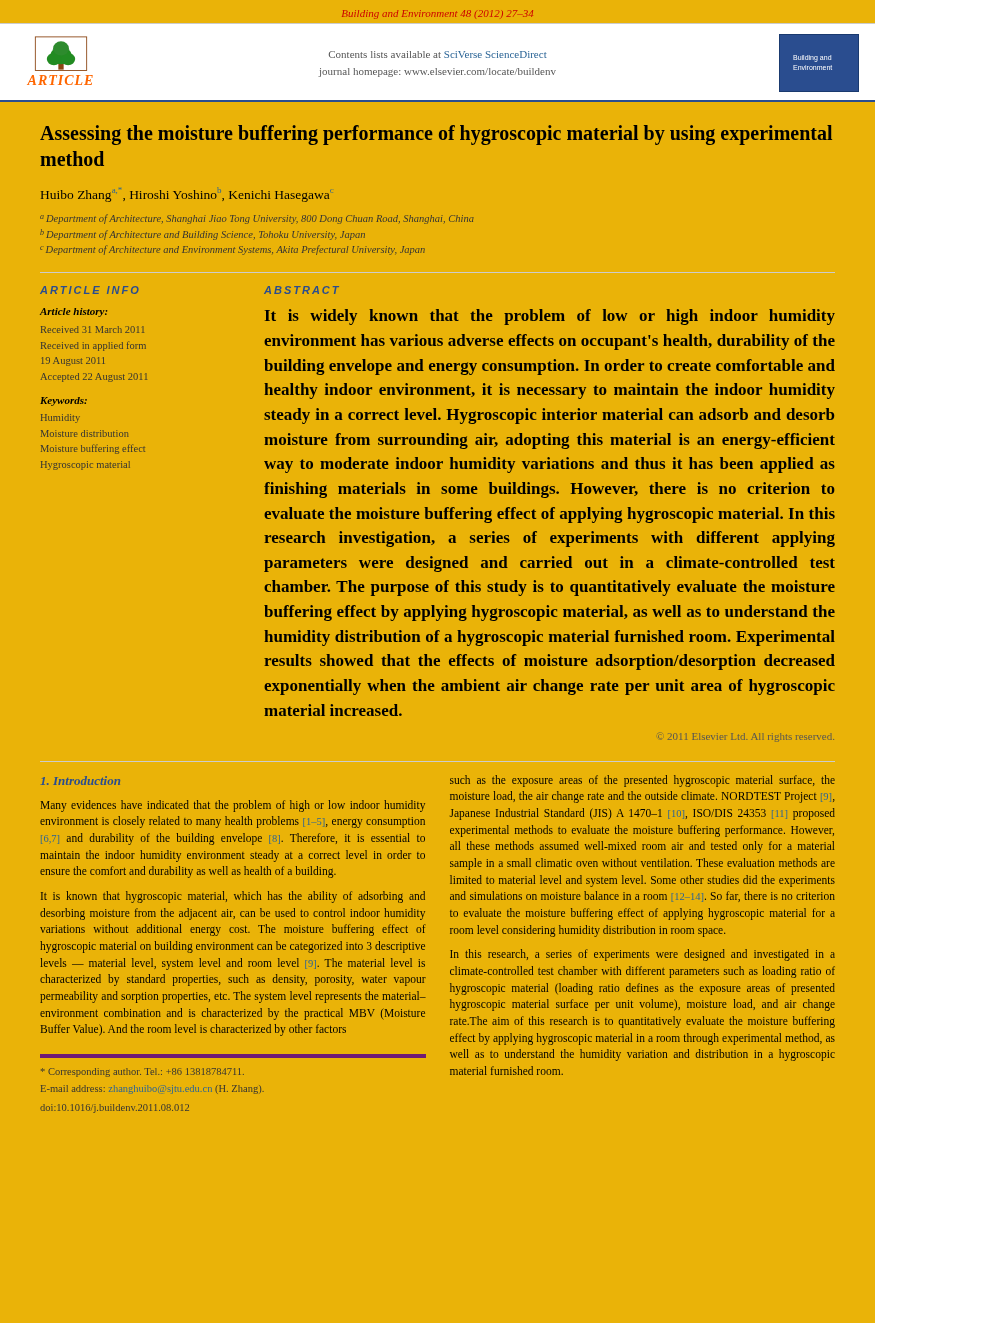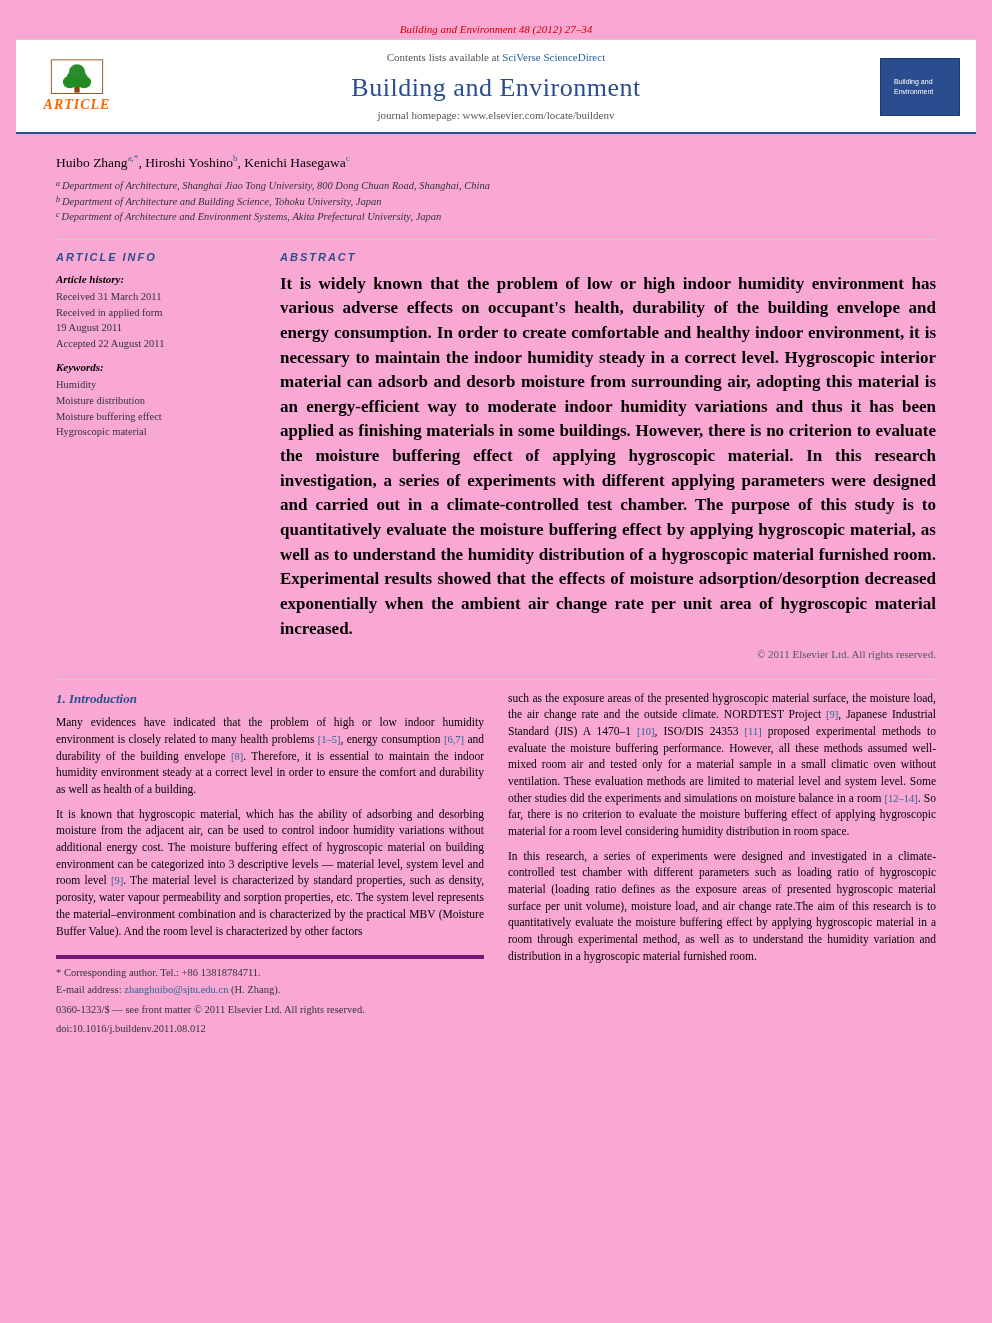--- a/index.html
+++ b/index.html
@@ -6,24 +6,24 @@
     body {
       font-family: 'Times New Roman', Times, serif;
       background: #fff;
       color: #000;
       width: 992px;
       min-height: 1323px;
       font-size: 13px;
       line-height: 1.4;
     }
     .page-wrapper {
-      width: 992px;
+      width: 875px;
       min-height: 1323px;
-      padding: 16px;
-      background: #f9a8d4;
+      padding: 0;
+      background: #eab308;
     }
     
     .journal-top-bar {
       text-align: center;
       padding: 6px 0 2px 0;
       font-size: 11px;
       color: #c00;
       font-style: italic;
       border-bottom: 1px solid #ccc;
     }
@@ -281,37 +281,37 @@
           <rect x="1" y="1" width="58" height="38" fill="none" stroke="#8B4513" stroke-width="1"></rect>
         </svg>
         <span class="elsevier-text">ARTICLE</span>
       </div>
     </div>
 
     <div class="journal-header-center">
       <div class="sciverse-text">
         Contents lists available at <span class="sciverse-link">SciVerse ScienceDirect</span>
       </div>
-      <div class="journal-title-main">Building and Environment</div>
       <div class="journal-homepage">journal homepage: www.elsevier.com/locate/buildenv</div>
     </div>
 
     <div class="journal-header-right">
       <div class="journal-logo-box">
         <svg width="60" height="30" viewBox="0 0 60 30" xmlns="http://www.w3.org/2000/svg">
           <rect width="60" height="30" fill="#2a4d8f"></rect>
           <text x="4" y="12" font-size="7" fill="#fff" font-family="Arial">Building and</text>
           <text x="4" y="22" font-size="7" fill="#fff" font-family="Arial">Environment</text>
         </svg>
       </div>
     </div>
   </div>
 
   <div class="main-content">
 
+    <div class="paper-title">Assessing the moisture buffering performance of hygroscopic material by using experimental method</div>
 
     <div class="authors-line">
       <span>Huibo Zhang</span><span class="author-sup">a,*</span>,
       <span>Hiroshi Yoshino</span><span class="author-sup">b</span>,
       <span>Kenichi Hasegawa</span><span class="author-sup">c</span>
     </div>
 
     <div class="affiliations">
       <div class="affiliation-line">
         <span class="affil-sup">a</span>
@@ -368,21 +368,20 @@
           It is known that hygroscopic material, which has the ability of adsorbing and desorbing moisture from the adjacent air, can be used to control indoor humidity variations without additional energy cost. The moisture buffering effect of hygroscopic material on building environment can be categorized into 3 descriptive levels — material level, system level and room level <span class="ref">[9]</span>. The material level is characterized by standard properties, such as density, porosity, water vapour permeability and sorption properties, etc. The system level represents the material–environment combination and is characterized by the practical MBV (Moisture Buffer Value). And the room level is characterized by other factors
         </div>
 
         <div class="footnote-section">
           <div class="footnote-item">* Corresponding author. Tel.: +86 13818784711.</div>
           <div class="footnote-item">
             <span>E-mail address:</span>
             <span style="color:#2a6496;">zhanghuibo@sjtu.edu.cn</span>
             <span>(H. Zhang).</span>
           </div>
-          <div class="doi-line">0360-1323/$ — see front matter © 2011 Elsevier Ltd. All rights reserved.</div>
           <div class="doi-line">doi:10.1016/j.buildenv.2011.08.012</div>
         </div>
       </div>
 
       <div class="body-col">
         <div class="body-para">
           such as the exposure areas of the presented hygroscopic material surface, the moisture load, the air change rate and the outside climate. NORDTEST Project <span class="ref">[9]</span>, Japanese Industrial Standard (JIS) A 1470–1 <span class="ref">[10]</span>, ISO/DIS 24353 <span class="ref">[11]</span> proposed experimental methods to evaluate the moisture buffering performance. However, all these methods assumed well-mixed room air and tested only for a material sample in a small climatic oven without ventilation. These evaluation methods are limited to material level and system level. Some other studies did the experiments and simulations on moisture balance in a room <span class="ref">[12–14]</span>. So far, there is no criterion to evaluate the moisture buffering effect of applying hygroscopic material for a room level considering humidity distribution in room space.
         </div>
         <div class="body-para">
           In this research, a series of experiments were designed and investigated in a climate-controlled test chamber with different parameters such as loading ratio of hygroscopic material (loading ratio defines as the exposure areas of presented hygroscopic material surface per unit volume), moisture load, and air change rate.The aim of this research is to quantitatively evaluate the moisture buffering effect by applying hygroscopic material in a room through experimental method, as well as to understand the humidity variation and distribution in a hygroscopic material furnished room.

